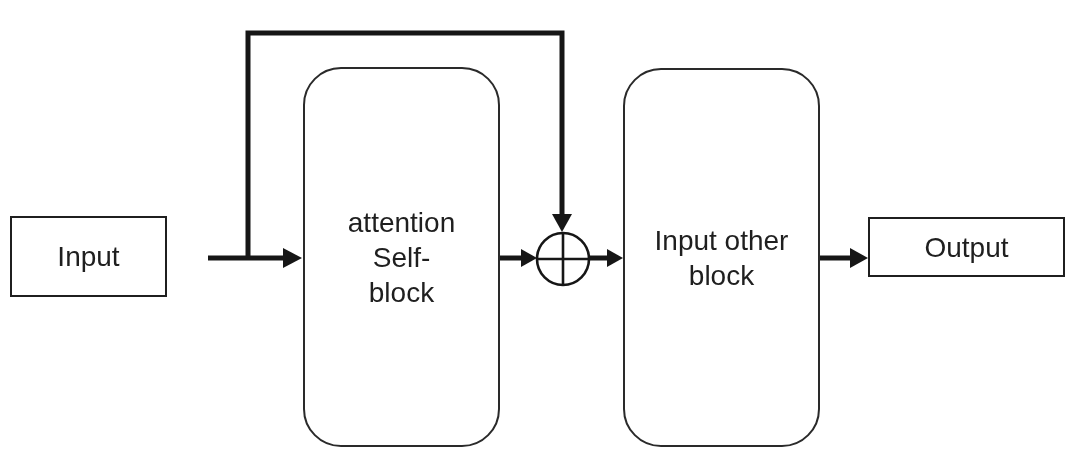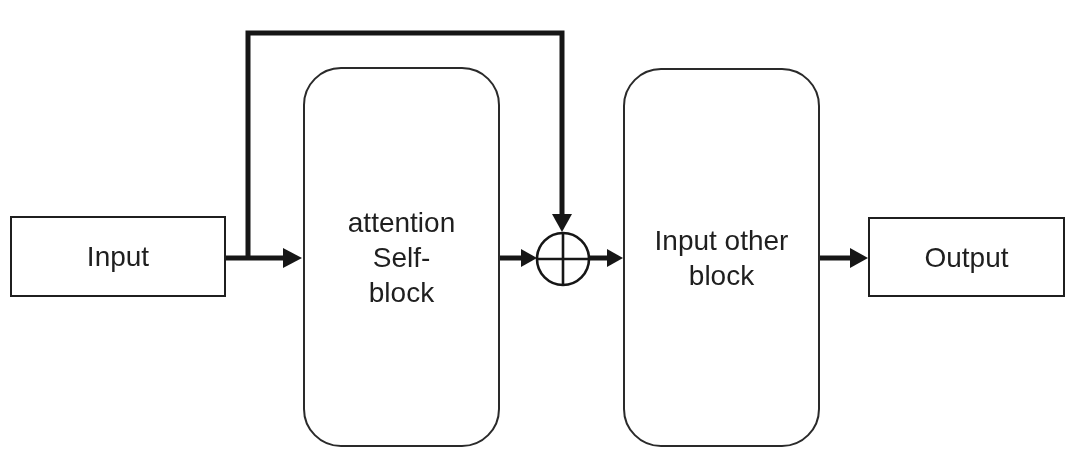--- a/index.html
+++ b/index.html
@@ -35,24 +35,24 @@
     line-height: 35px;
     color: #1f1f1f;
   }
   .rect-node {
     border: 2.5px solid #1f1f1f;
   }
   .rounded-node {
     border: 2px solid #2a2a2a;
     border-radius: 38px;
   }
-  .node-input  { left: 10px;  top: 216px; width: 216px; height: 81px; }
+  .node-input  { left: 10px;  top: 216px; width: 157px; height: 81px; }
   .node-selfatt{ left: 303px; top: 67px;  width: 197px; height: 380px; }
   .node-other  { left: 623px; top: 68px;  width: 197px; height: 379px; }
-  .node-output { left: 868px; top: 217px; width: 197px; height: 80px; }
+  .node-output { left: 868px; top: 217px; width: 197px; height: 60px; }
   .label-line { display: block; }
 </style>
 </head>
 <body>
 
 <div class="canvas">
 
   <svg class="connectors" viewBox="0 0 1080 476" xmlns="http://www.w3.org/2000/svg">
 
     <g stroke="#161616" fill="#161616">

